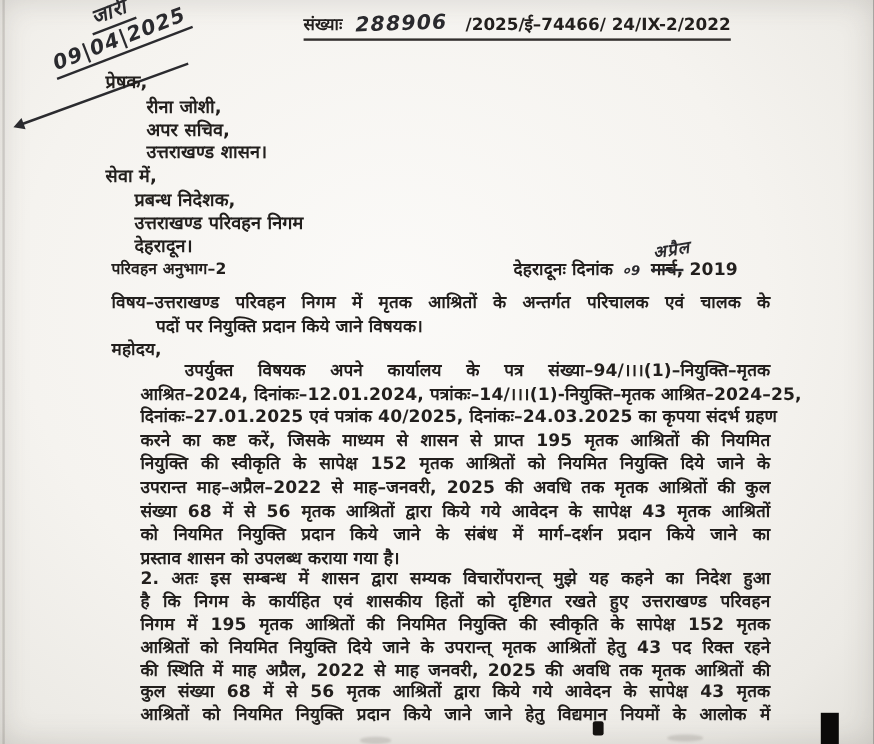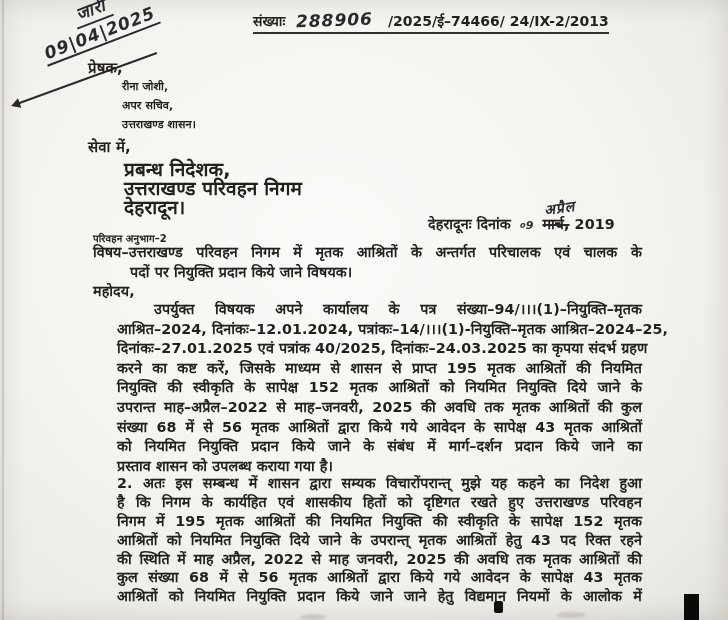--- a/index.html
+++ b/index.html
@@ -34,21 +34,21 @@
     content:"";position:absolute;left:-3px;top:-4px;
     border-top:5px solid transparent;border-bottom:5px solid transparent;border-right:9px solid #2b2b2f;
   }
   .ref-line{
     position:absolute;left:253px;top:10px;white-space:nowrap;
     font-size:14px;font-weight:700;padding-bottom:2px;border-bottom:2px solid #33302e;
   }
   .ref-line .hw-num{font-size:17px;margin:0 10px 0 6px;display:inline-block;transform:rotate(-2deg);}
   .block-label{font-size:15px;}
   .addr-lines div{height:19px;}
-  .section-name{font-size:10px;margin-top:17px;}
+  .section-name{font-size:13px;}
   .month-wrap{position:relative;display:inline-block;}
   .struck{text-decoration:line-through;text-decoration-thickness:2px;text-decoration-color:#2b2b2f;}
   .month-above{
     position:absolute;left:2px;top:-16px;font-size:14px;transform:rotate(-9deg);white-space:nowrap;
   }
   .day-hw{font-size:11px;margin:0 3px;}
   .subject div{height:19.6px;}
   .subject .l2{padding-left:37px;}
   .para{position:absolute;left:93px;width:549px;}
   .para .pl{
@@ -70,32 +70,32 @@
 
   <div class="hw-note hw">
     <span class="l1">जारी</span>
     <span class="l2">09|04|2025</span>
   </div>
   <div class="hw-stroke"></div>
 
   <div class="ref-line">
     <span class="bold">संख्याः</span>
     <span class="hw hw-num">288906</span>
-    <span>/2025/ई–74466/ 24/IX-2/2013</span>
+    <span>/2025/ई–74466/ 24/IX-2/2022</span>
   </div>
 
   <div class="txt block-label" style="left:88px;top:57px;">प्रेषक,</div>
-  <div class="txt addr-lines" style="left:122px;top:78px;font-size:11px;">
+  <div class="txt addr-lines" style="left:122px;top:78px;font-size:15px;">
     <div>रीना जोशी,</div>
     <div>अपर सचिव,</div>
     <div>उत्तराखण्ड शासन।</div>
   </div>
 
   <div class="txt block-label" style="left:88px;top:136px;">सेवा में,</div>
-  <div class="txt addr-lines" style="left:124px;top:156px;font-size:19px;">
+  <div class="txt addr-lines" style="left:112px;top:156px;font-size:15px;">
     <div>प्रबन्ध निदेशक,</div>
     <div>उत्तराखण्ड परिवहन निगम</div>
     <div>देहरादून।</div>
   </div>
 
   <div class="txt section-name" style="left:93px;top:214px;">परिवहन अनुभाग–2</div>
   <div class="txt" style="left:428px;top:214px;">
     <span>देहरादूनः दिनांक</span>
     <span class="hw day-hw">०9</span>
     <span class="month-wrap">

